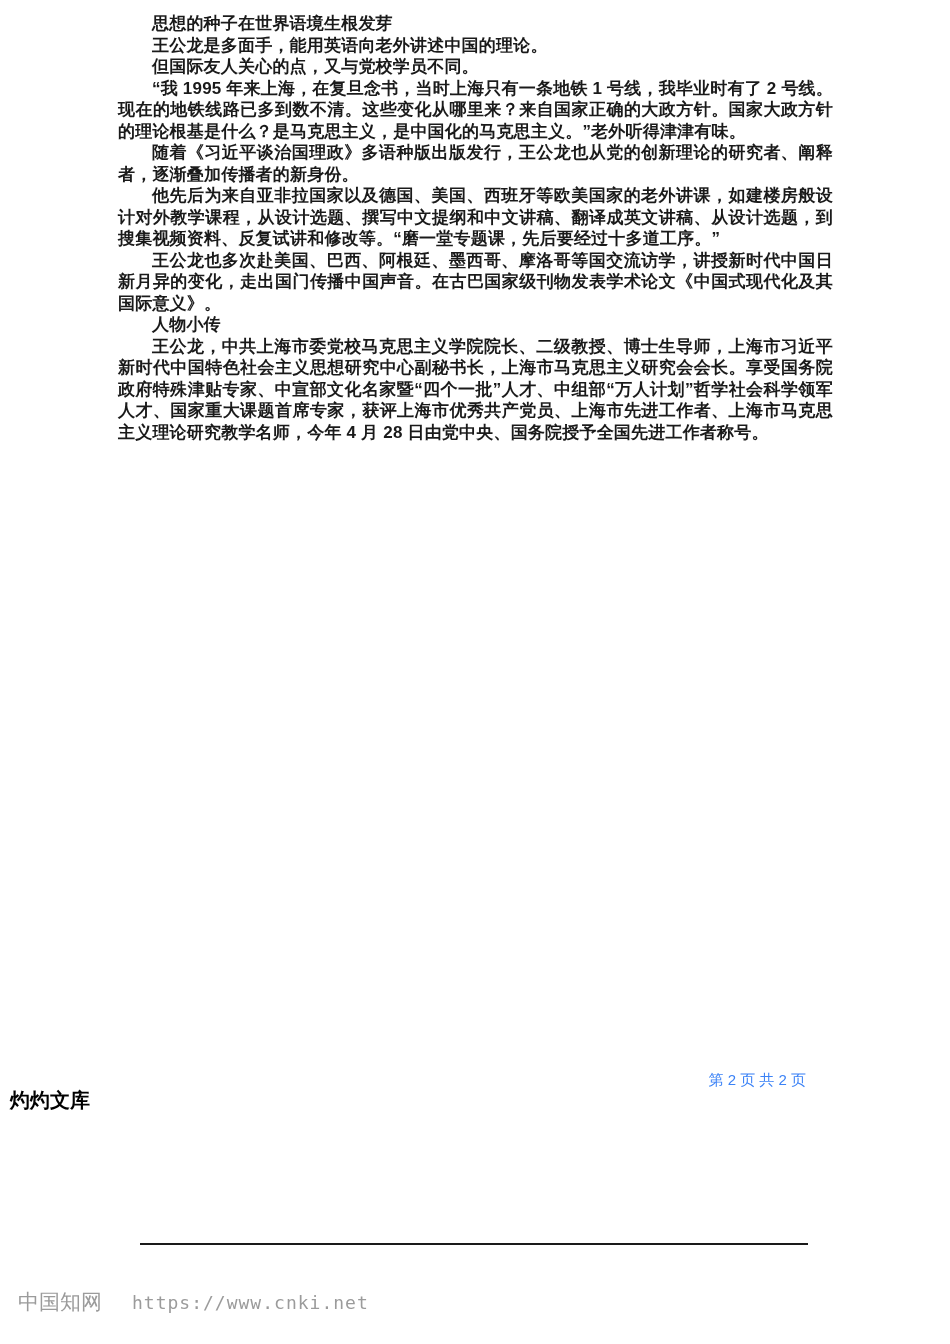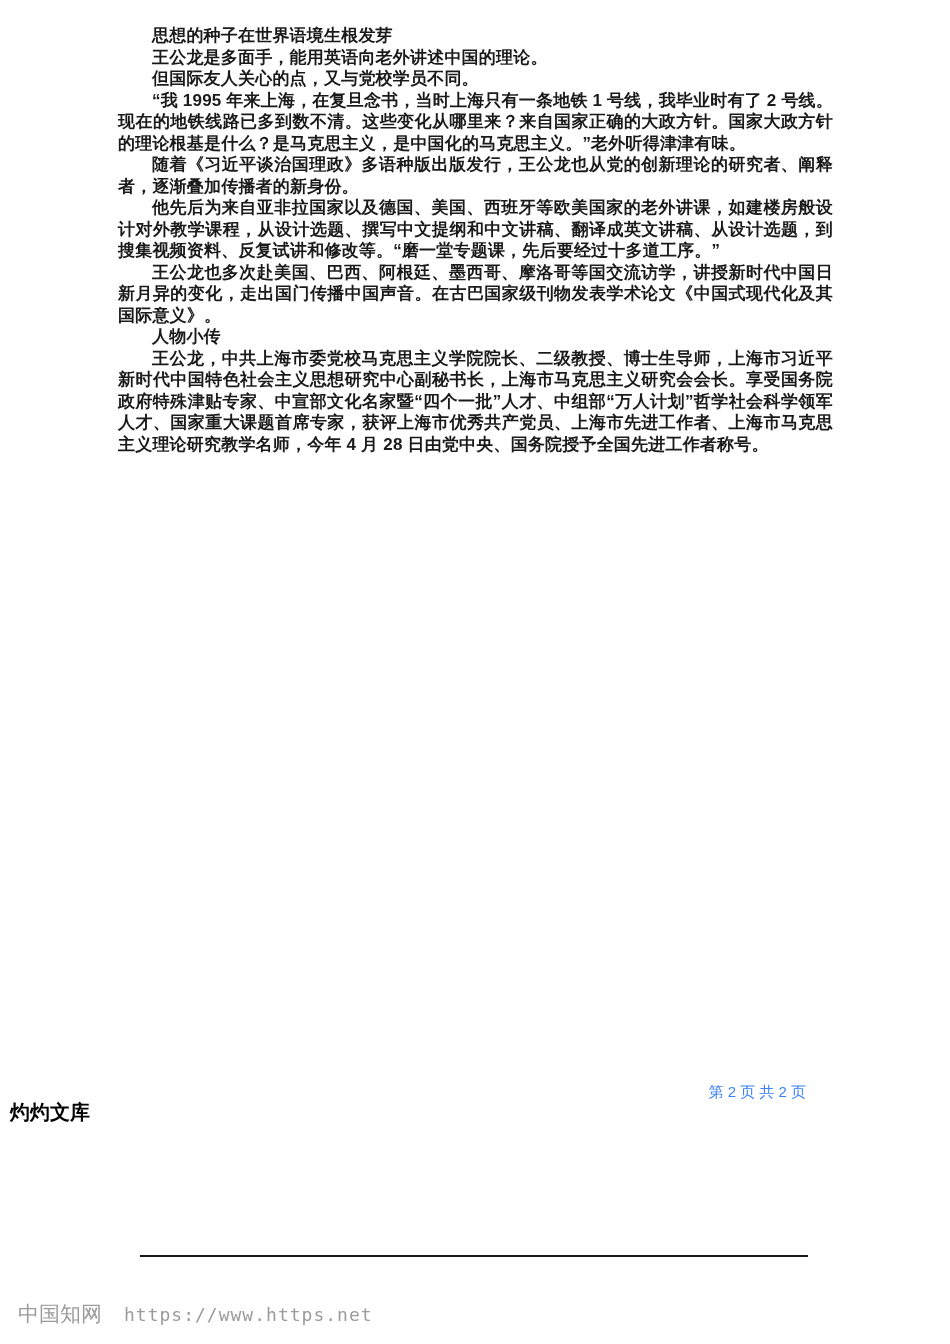--- a/index.html
+++ b/index.html
@@ -5,21 +5,21 @@
   html,body{margin:0;padding:0;}
   body{
     width:950px;height:1344px;
     background:#ffffff;
     font-family:"Liberation Sans","DejaVu Sans",sans-serif;
     color:#1a1a1a;
     position:relative;
     overflow:hidden;
   }
   .page{
-    position:absolute;left:0;top:0;width:950px;height:992px;background:#ffffff;margin-top:12px;
+    position:absolute;left:0;top:0;width:950px;height:992px;background:#ffffff;
   }
   .content{
     position:absolute;
     left:118px;top:13px;width:715px;
     font-size:17px;line-height:21.5px;
     font-weight:600;
     text-align:justify;
     letter-spacing:0.2px;
   }
   .content p{
@@ -47,21 +47,21 @@
     position:absolute;
     left:140px;top:1243px;
     width:668px;height:2px;
     background:#1a1a1a;
   }
   .watermark{
     position:absolute;
     left:18px;top:1288px;
     display:flex;
     align-items:baseline;
-    gap:22px;
+    gap:30px;
     white-space:nowrap;
   }
   .wm-name{
     font-family:"Liberation Serif","DejaVu Serif",serif;
     font-size:21px;
     color:#9b9b9b;
   }
   .wm-url{
     font-family:"DejaVu Sans Mono","Liberation Mono",monospace;
     font-size:18px;
@@ -87,16 +87,16 @@
   </div>
 
   <div class="page-num">第 2 页 共 2 页</div>
 
   <div class="library-label">灼灼文库</div>
 
   <div class="footer-divider"></div>
 
   <div class="watermark">
     <span class="wm-name">中国知网</span>
-    <span class="wm-url">https://www.https.net</span>
+    <span class="wm-url">https://www.cnki.net</span>
   </div>
 
 </div>
 
 </body></html>

